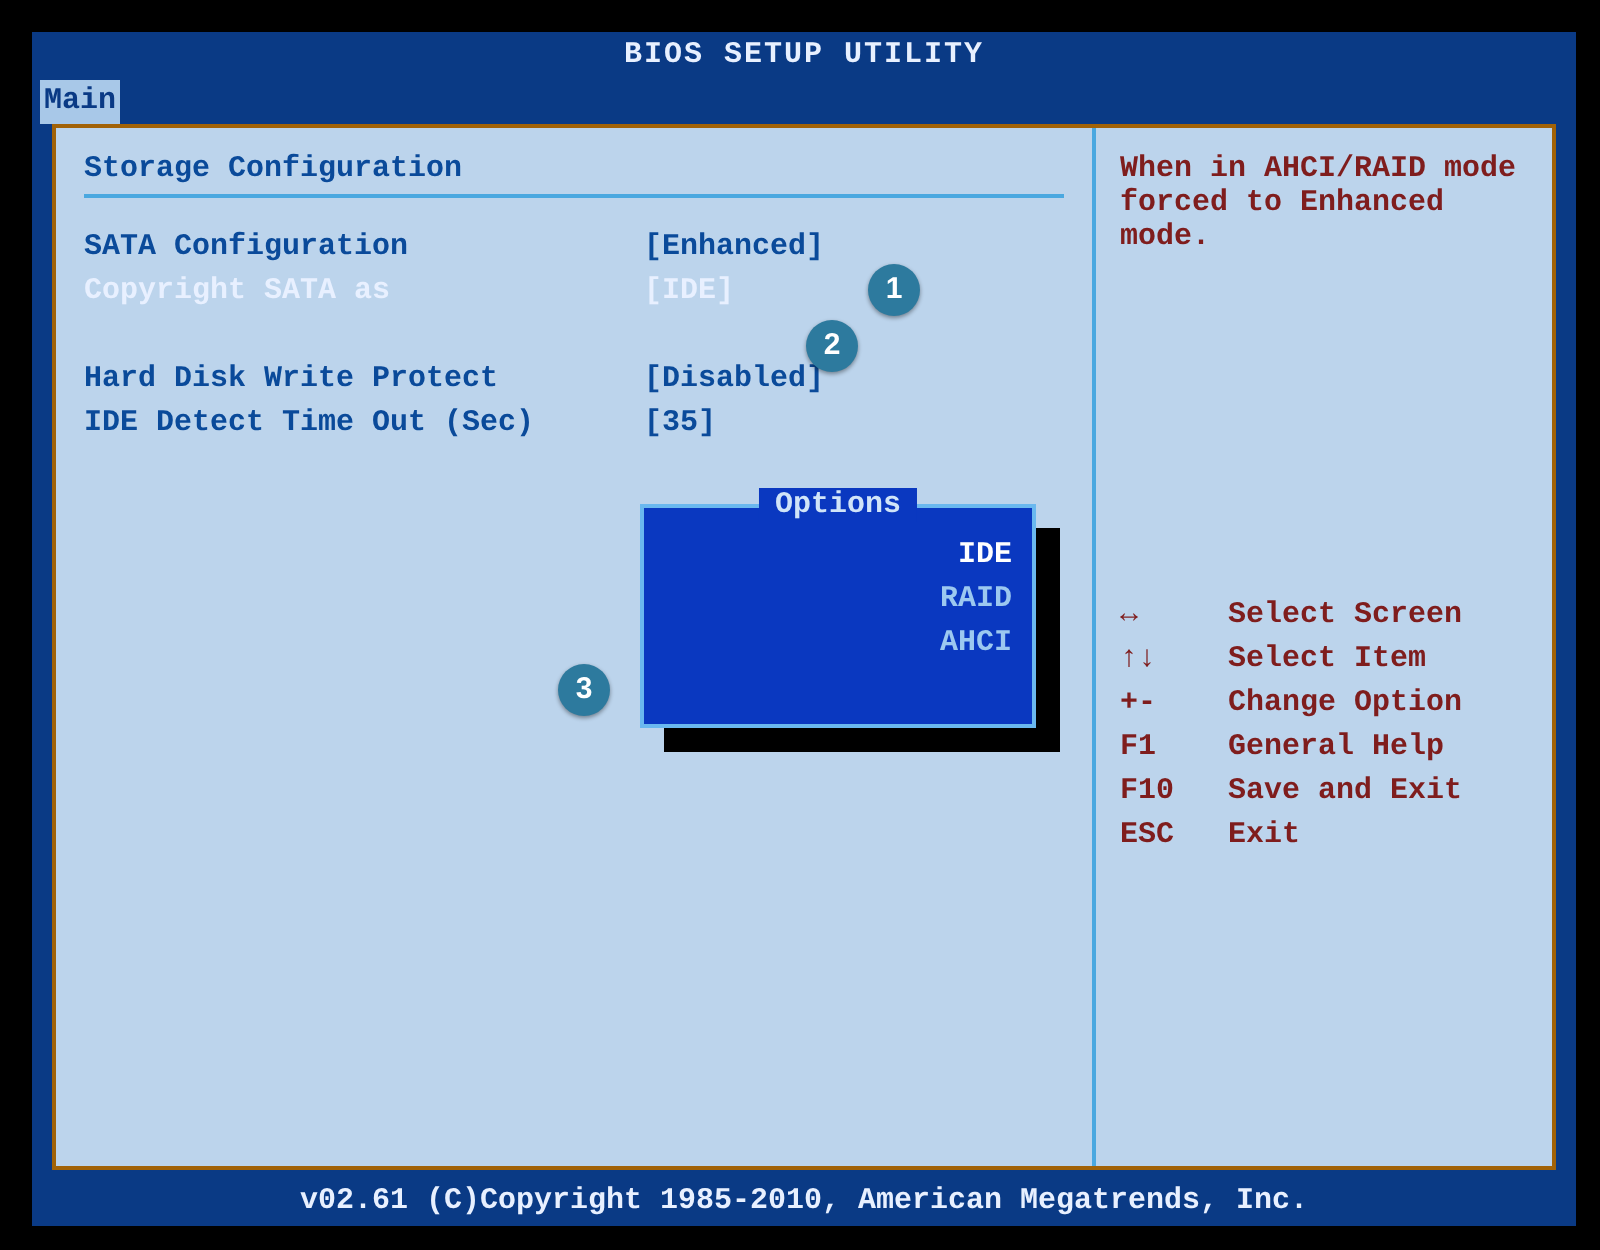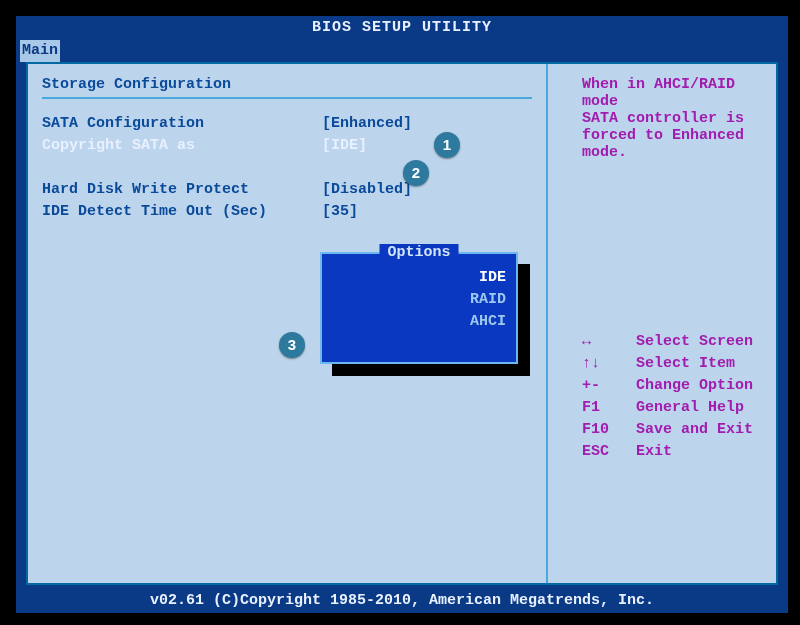--- a/index.html
+++ b/index.html
@@ -36,43 +36,42 @@
     display: inline-block;
     background: #a8c8e8;
     color: #0a3a85;
     padding: 0 2px;
     height: 22px;
     line-height: 22px;
   }
   .frame {
     position: absolute;
     left: 10px; right: 10px; top: 46px; bottom: 28px;
-    border: 2px solid #0369a1;
+    border: 2px solid #a16207;
     background: #bcd4ec;
     padding-left: 44px;
   }
   .left-panel {
     position: absolute;
     left: 0; top: 0; bottom: 0;
     width: 518px;
     padding: 12px 14px;
     color: #0a4a9a;
   }
   .divider-v {
     position: absolute;
     left: 518px; top: 0; bottom: 0;
     width: 2px;
     background: #4aa8e0;
   }
   .right-panel {
     position: absolute;
     left: 520px; right: 0; top: 0; bottom: 0;
     padding: 12px 12px;
-    color: #a21caf;
-    margin-left: 22px;
+    color: #7f1d1d;
   }
   .section-title {
     color: #0a4a9a;
     margin-bottom: 4px;
   }
   .hr {
     height: 2px;
     background: #4aa8e0;
     margin-bottom: 14px;
   }
@@ -179,21 +178,20 @@
           <div class="opt">RAID</div>
           <div class="opt">AHCI</div>
         </div>
       </div>
     </div>
 
     <div class="divider-v"></div>
 
     <div class="right-panel">
       <div>When in AHCI/RAID mode</div>
-      <div>SATA controller is</div>
       <div>forced to Enhanced</div>
       <div>mode.</div>
 
       <div class="help-keys">
         <div class="help-row">
           <span class="k">↔</span>
           <span>Select Screen</span>
         </div>
         <div class="help-row">
           <span class="k">↑↓</span>

